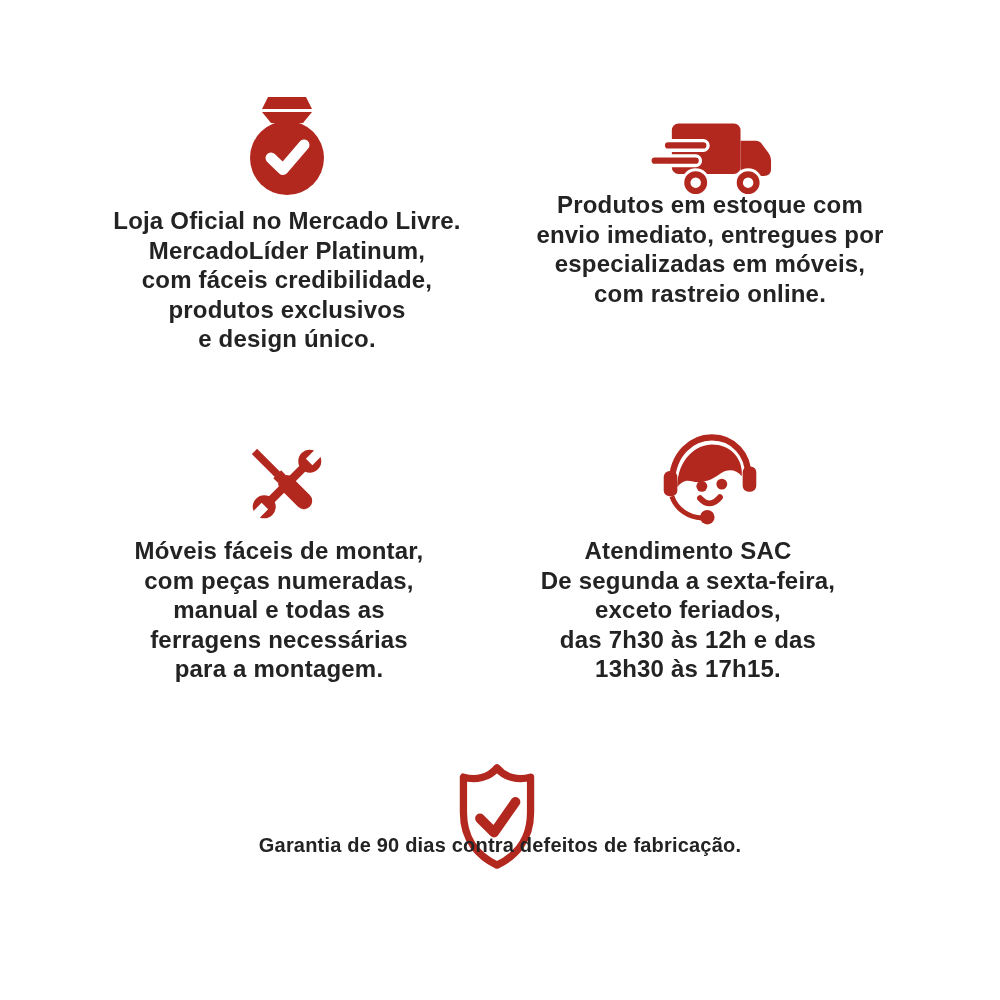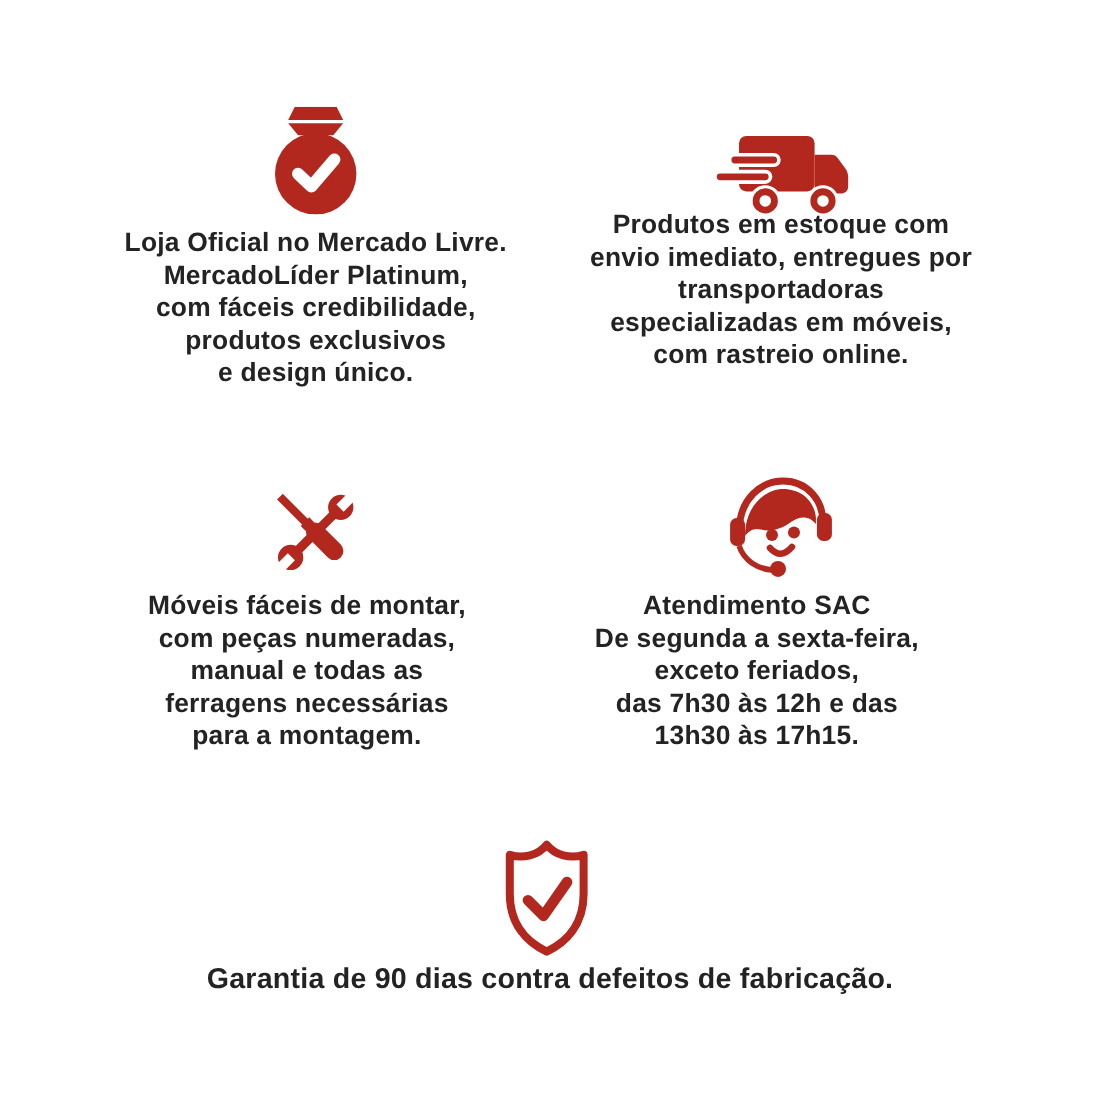--- a/index.html
+++ b/index.html
@@ -22,24 +22,24 @@
     text-align:center;
     font-weight:700;
     font-size:24px;
     line-height:29.5px;
     letter-spacing:0.2px;
     color:var(--text);
   }
   .sec-text .line{display:block;}
   .warranty-text{
     position:absolute;
-    left:0;top:873px;width:1000px;
+    left:0;top:829px;width:1000px;
     text-align:center;
     font-weight:700;
-    font-size:26px;
+    font-size:20px;
     line-height:32px;
     letter-spacing:0.2px;
     color:var(--text);
   }
 </style>
 </head>
 <body>
 
 <div class="canvas">
 
@@ -67,21 +67,20 @@
       <rect x="2" y="47" width="53" height="10" rx="5" stroke="#fff" stroke-width="3.5"></rect>
       <circle cx="50" cy="75" r="13.5" stroke="#fff" stroke-width="3"></circle>
       <circle cx="50" cy="75" r="5.5" fill="#fff"></circle>
       <circle cx="105" cy="75" r="13.5" stroke="#fff" stroke-width="3"></circle>
       <circle cx="105" cy="75" r="5.5" fill="#fff"></circle>
     </svg>
   </div>
   <div class="sec-text" style="left:490px;top:190px;">
     <span class="line">Produtos em estoque com</span>
     <span class="line">envio imediato, entregues por</span>
-    <span class="line">transportadoras</span>
     <span class="line">especializadas em móveis,</span>
     <span class="line">com rastreio online.</span>
   </div>
 
   <div class="icon" style="left:241px;top:438px;">
     <svg viewBox="0 0 100 100" width="92" height="92" fill="currentColor">
       <g transform="rotate(-45 50 50)">
         <rect x="46" y="0" width="8" height="38"></rect>
         <rect x="44" y="35" width="12" height="7"></rect>
         <rect x="41" y="40" width="18" height="45" rx="9"></rect>

